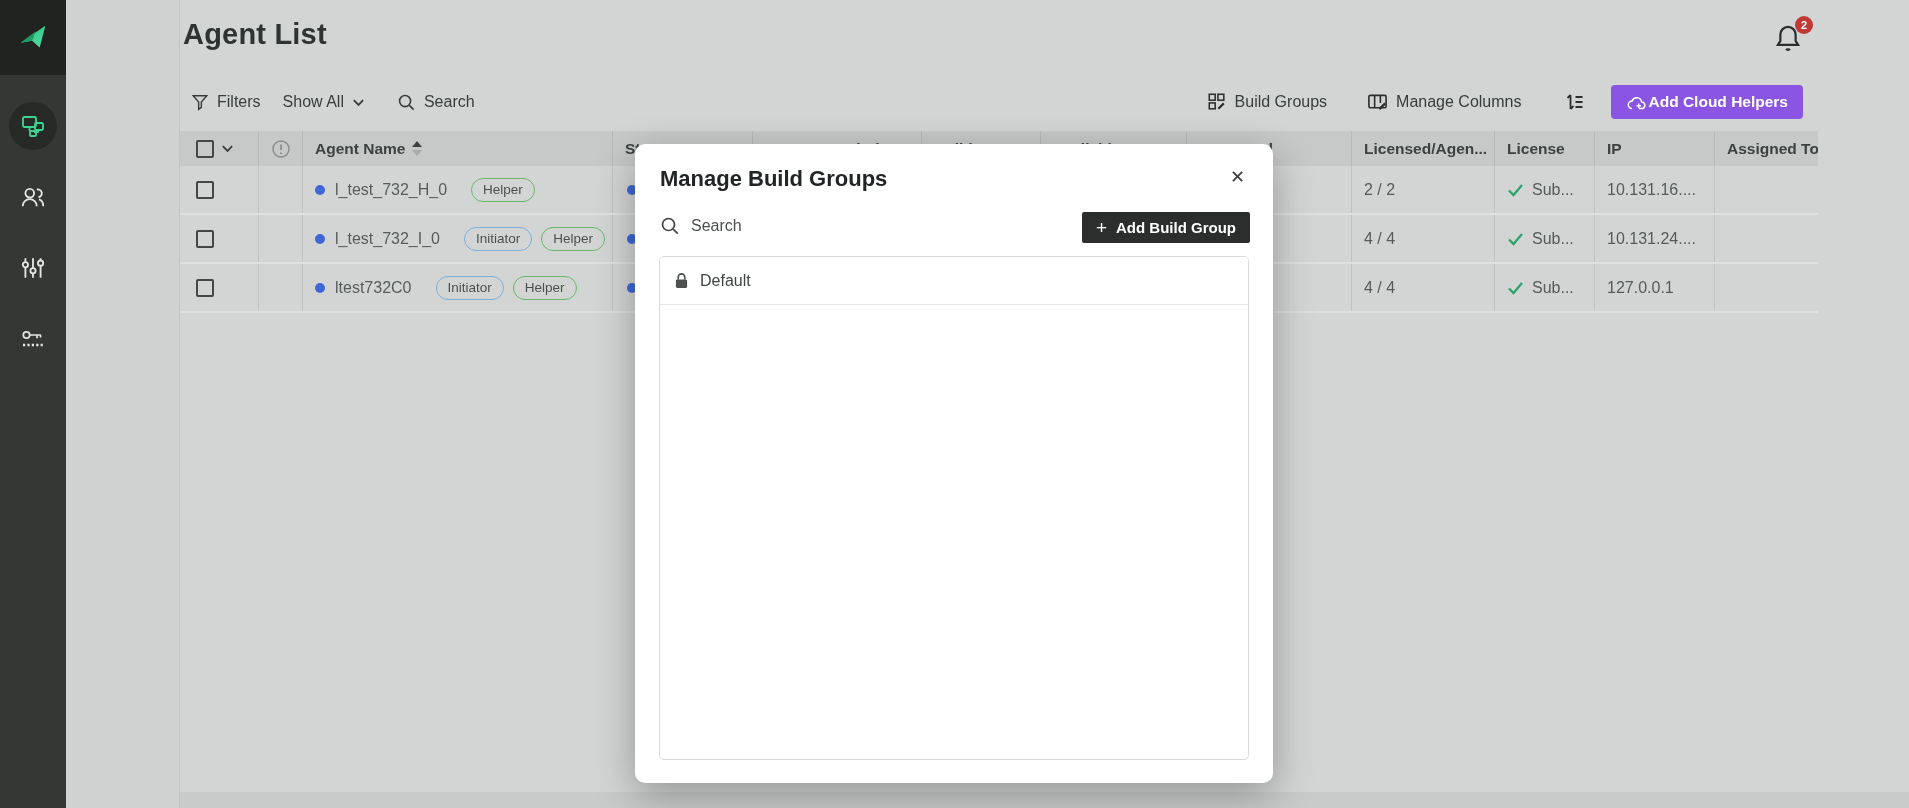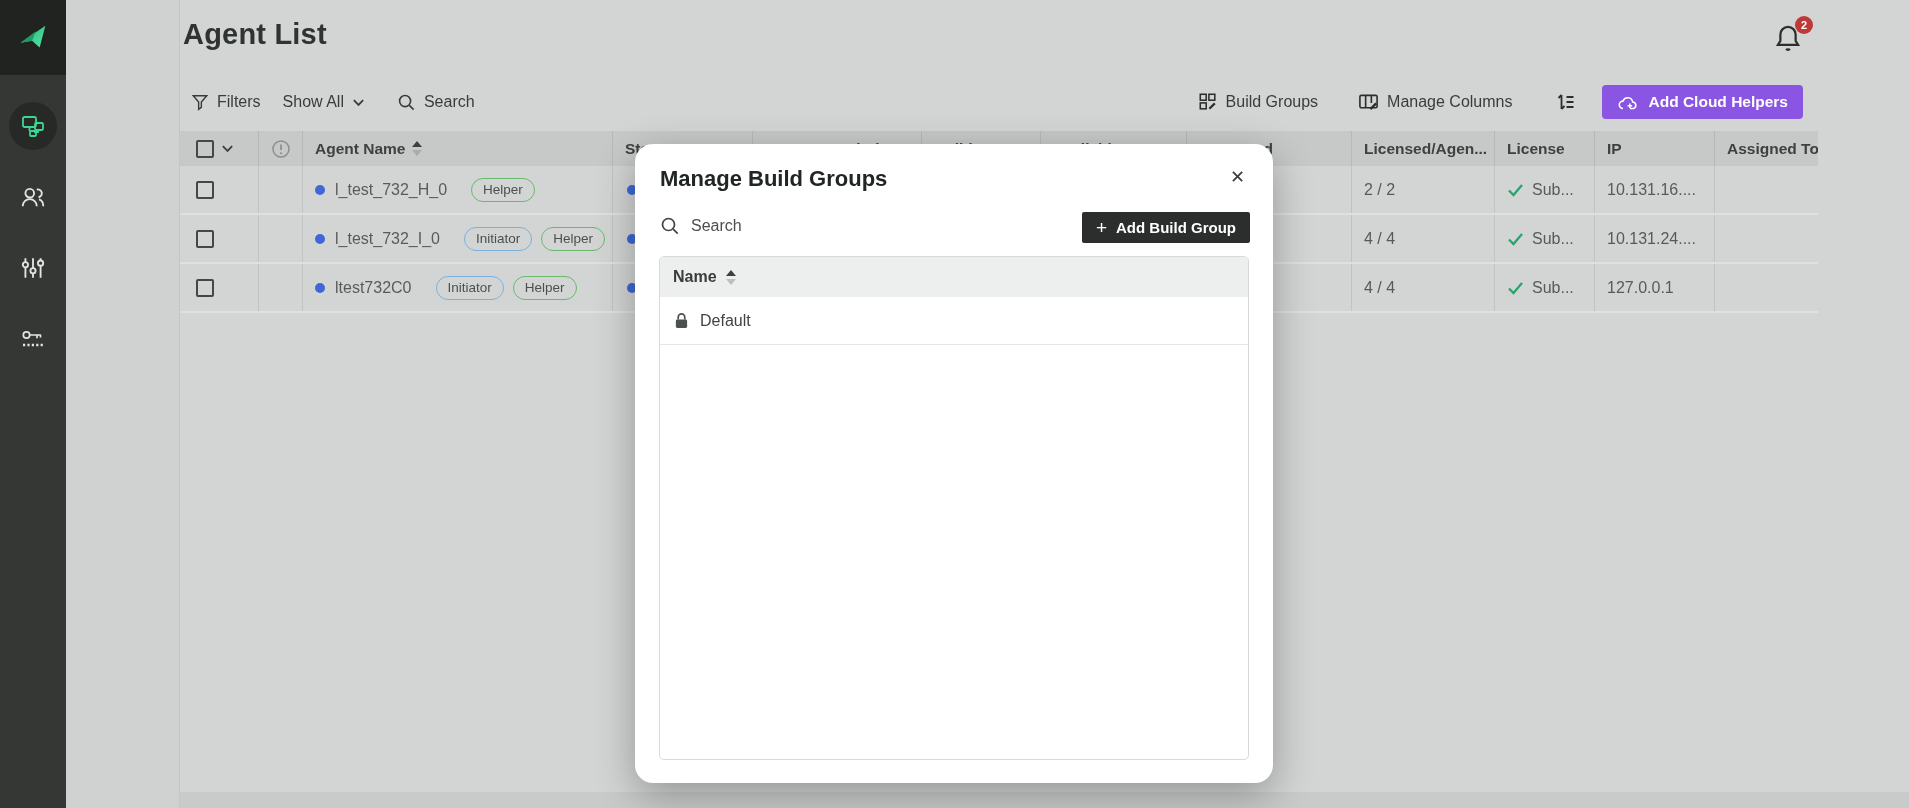--- a/index.html
+++ b/index.html
@@ -28,21 +28,21 @@
            font-size:11px; font-weight:700; display:flex; align-items:center; justify-content:center; padding:0 4px; }
 
   
   .toolbar { position:absolute; left:0; right:0; top:84px; height:36px; display:flex; align-items:center; }
   .tool-item { display:flex; align-items:center; gap:8px; font-size:16px; color:#383d3c; cursor:pointer; white-space:nowrap; }
   .t-filters { margin-left:11px; }
   .t-showall { margin-left:22px; }
   .t-search  { margin-left:32px; }
   .toolbar-right { margin-left:auto; margin-right:106px; display:flex; align-items:center; gap:0; }
   .tr-gap-a { margin-left:40px; } .tr-gap-b { margin-left:44px; } .tr-gap-c { margin-left:26px; }
-  .btn-purple { display:flex; align-items:center; gap:9px; background:#8a55e2; color:#fff; border:none; border-radius:4px;
+  .btn-purple { display:flex; align-items:center; background:#8a55e2; color:#fff; border:none; border-radius:4px;
                 height:34px; padding:0 15px; font-size:15.5px; font-weight:700; font-family:inherit; cursor:pointer; }
 
   
   .agent-table { position:absolute; left:0; top:131px; width:1638px; }
   .grid-row { display:grid; grid-template-columns:79px 44px 310px 140px 169px 119px 146px 165px 143px 100px 120px 103px; }
   .thead { height:35px; background:#c6c9c8; }
   .th { display:flex; align-items:center; padding-left:12px; font-size:15.5px; font-weight:700; color:#3d4241;
         border-right:1px solid #b6b9b8; overflow:hidden; white-space:nowrap; gap:7px; }
   .th:last-child { border-right:none; }
   .trow { height:49px; border-bottom:2px solid #dfe1e0; background:#d3d5d4; cursor:pointer; }
@@ -58,21 +58,21 @@
   .pill { height:24px; display:inline-flex; align-items:center; padding:0 11px; border-radius:12px; font-size:13.5px;
           color:#4b504f; background:transparent; margin-right:9px; flex:none; }
   .pill.green { border:1.5px solid #68b96c; }
   .pill.blue  { border:1.5px solid #7cb1de; }
   .carets { display:inline-flex; flex-direction:column; gap:3px; cursor:pointer; }
   .caret-up   { width:0; height:0; border-left:5px solid transparent; border-right:5px solid transparent; border-bottom:6px solid #3d4241; }
   .caret-down { width:0; height:0; border-left:5px solid transparent; border-right:5px solid transparent; border-top:6px solid #a9acab; }
   .check-ic { margin-right:8px; flex:none; }
 
   
-  .modal { position:absolute; left:635px; top:144px; width:638px; height:639px; background:#ffffff; border-radius:18px;
+  .modal { position:absolute; left:635px; top:144px; width:638px; height:639px; background:#ffffff; border-radius:10px;
            box-shadow:0 12px 40px rgba(0,0,0,0.30); z-index:50; padding:0 24px; }
   .modal-title { position:absolute; left:25px; top:22px; font-size:22px; font-weight:700; color:#212525; }
   .modal-close { position:absolute; right:22px; top:18px; font-size:18px; color:#3a3e3d; background:none; border:none;
                  cursor:pointer; font-family:inherit; line-height:1; padding:6px; }
   .modal-search { position:absolute; left:25px; top:72px; display:flex; align-items:center; gap:11px; font-size:16px;
                   color:#4b504f; cursor:text; width:380px; }
   .btn-dark { position:absolute; right:23px; top:68px; height:31px; display:flex; align-items:center; gap:9px;
               background:#2c2e2d; color:#fff; border:none; border-radius:2px; padding:0 14px; font-size:15px;
               font-weight:700; font-family:inherit; cursor:pointer; }
   .btn-dark .plus { font-size:19px; font-weight:400; line-height:1; }
@@ -350,27 +350,20 @@
     </svg>
     <span>Search</span>
   </div>
 
   <button class="btn-dark">
     <span class="plus">+</span>
     <span>Add Build Group</span>
   </button>
 
   <div class="modal-box">
-    <div class="mbox-head">
-      <span>Name</span>
-      <span class="carets">
-          <span class="caret-up"></span>
-          <span class="caret-down"></span>
-        </span>
-    </div>
     <div class="mbox-row">
       <svg width="15" height="17" viewBox="0 0 16 18">
         <rect x="2" y="8" width="12" height="9" rx="1.5" fill="#4c5150"></rect>
         <path d="M4.5 8 V5.5 a3.5 3.5 0 0 1 7 0 V8" fill="none" stroke="#4c5150" stroke-width="1.8"></path>
       </svg>
       <span>Default</span>
     </div>
   </div>
 </div>
 

